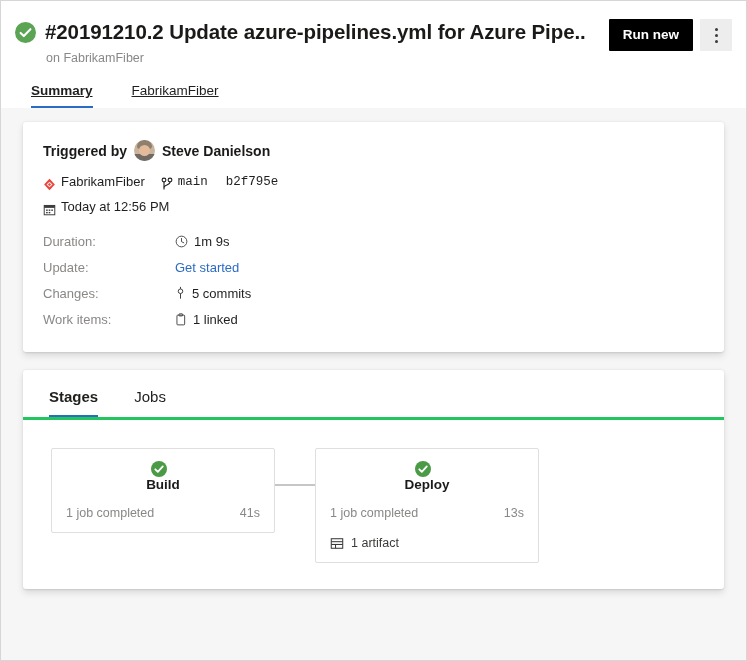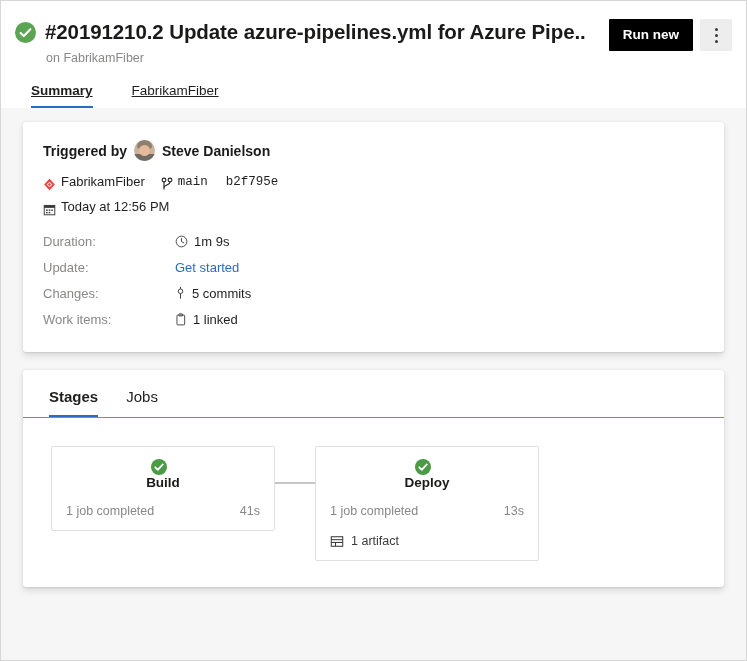--- a/index.html
+++ b/index.html
@@ -239,23 +239,23 @@
     align-items: center;
     color: #201f1e;
   }
   .kv-val .ic { margin-right: 6px; display: flex; align-items: center; }
   .link { color: #2b6bc4; cursor: pointer; }
 
   
   .stages-card { padding: 0; }
   .stages-tabbar {
     display: flex;
-    gap: 12px;
+    gap: 20px;
     padding: 14px 12px 0 18px;
-    border-bottom: 1px solid #22c55e;
+    border-bottom: 3px solid #22c55e;
   }
   .stage-tab {
     position: relative;
     font-size: 15px;
     color: #201f1e;
     padding: 4px 8px 12px 8px;
     cursor: pointer;
   }
   .stage-tab.active { font-weight: bold; }
   .stage-tab.active::after {

